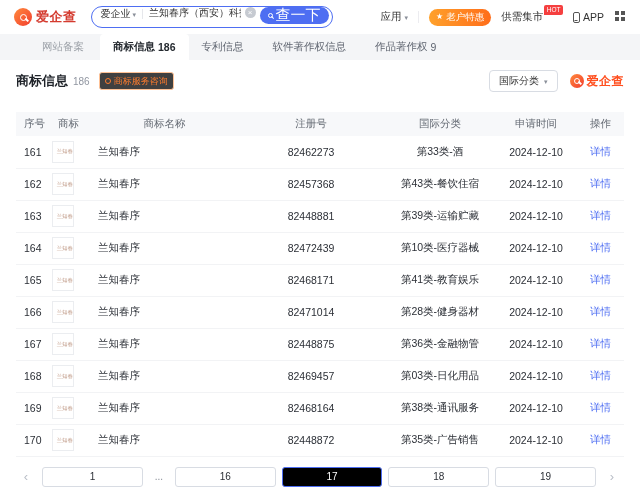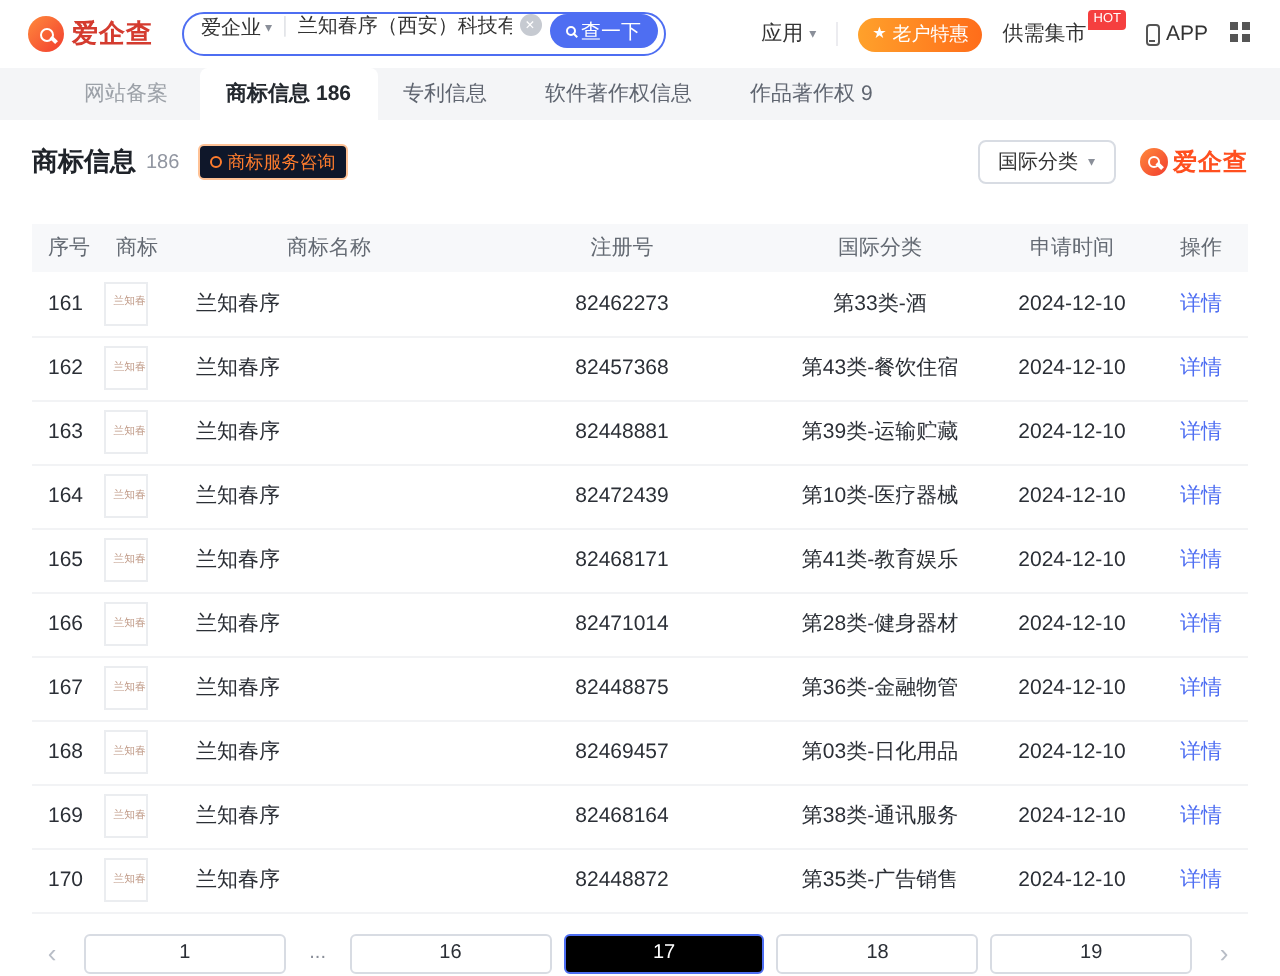--- a/index.html
+++ b/index.html
@@ -14,21 +14,21 @@
   .lens{display:inline-block;width:7px;height:7px;border:1.6px solid #fff;border-radius:50%;position:relative}
   .lens::after{content:"";position:absolute;width:4px;height:1.6px;background:#fff;right:-3px;bottom:-1px;transform:rotate(45deg)}
   .logo-text{font-size:13px;font-weight:bold;color:#d43b2f;letter-spacing:.5px}
 
   .search{display:flex;align-items:flex-start;height:22px;border:1.5px solid #4e6ef2;border-radius:12px;margin-left:14px;padding:0 3px 0 9px;width:242px;background:#fff}
   .search-cat{font-size:10px;color:#333;display:flex;align-items:center;gap:2px;white-space:nowrap}
   .caret{font-size:7px;color:#8a8f99;line-height:1}
   .search-divider{color:#e3e5e9;margin:0 5px;font-size:11px}
   .search-query{border:none;outline:none;flex:1;min-width:0;font-size:10px;color:#333;background:transparent;font-family:inherit}
   .clear{width:11px;height:11px;border-radius:50%;background:#c6cad1;color:#fff;font-size:8px;line-height:11px;text-align:center;margin:0 4px;cursor:pointer;flex:0 0 auto}
-  .search-btn{height:17px;border-radius:9px;background:#4e6ef2;color:#fff;font-size:10px;display:flex;align-items:center;gap:3px;padding:0 8px;border:none;cursor:pointer;flex:0 0 auto;font-family:Liberation Mono, monospace}
+  .search-btn{height:17px;border-radius:9px;background:#4e6ef2;color:#fff;font-size:15px;display:flex;align-items:center;gap:3px;padding:0 8px;border:none;cursor:pointer;flex:0 0 auto;font-family:Liberation Mono, monospace}
   .btn-lens{width:5px;height:5px;border-width:1.2px}
   .btn-lens::after{width:3px;height:1.2px;right:-2px;bottom:-1px}
 
   .top-nav{margin-left:auto;display:flex;align-items:center;gap:10px;font-size:10.5px;color:#333}
   .nav-item{display:flex;align-items:center;gap:3px;cursor:pointer;white-space:nowrap}
   .vdiv{width:1px;height:12px;background:#ececf0}
   .promo-badge{display:flex;align-items:center;gap:3px;padding:2px 7px;border-radius:9px;background:linear-gradient(90deg,#ffa12b,#ff6d1a);color:#fff;font-size:9.5px;cursor:pointer;white-space:nowrap}
   .promo-star{font-size:8px;color:#fff;line-height:1}
   .hot-wrap{position:relative;display:flex;align-items:flex-start;cursor:pointer}
   .hot-badge{background:#f53f3f;color:#fff;font-size:6.5px;line-height:1;padding:1.5px 2.5px;border-radius:2px 2px 2px 0;position:relative;top:-5px;margin-left:1px}
@@ -41,21 +41,21 @@
   .tab{display:flex;align-items:center;padding:0 13px;cursor:pointer;white-space:nowrap}
   .tab.muted{color:#9ca1a8}
   .tab.active{background:#fff;color:#24292f;border-radius:4px 4px 0 0;font-weight:bold}
   .tab-count{margin-left:3px}
 
   
   .content{flex:1;background:#fff;padding:10px 16px 0}
   .sec-head{display:flex;align-items:center;height:22px}
   .sec-title{font-size:13px;font-weight:bold;color:#1f2329}
   .sec-count{font-size:10px;color:#9196a1;margin-left:5px}
-  .sec-tag{margin-left:9px;display:flex;align-items:center;gap:3px;border:1px solid #ffc296;background:#0f172a;color:#ff7c2d;font-size:9px;padding:1.5px 5px;border-radius:3px;cursor:pointer;white-space:nowrap}
+  .sec-tag{margin-left:9px;display:flex;align-items:center;gap:3px;border:1px solid #ffc296;background:#404040;color:#ff7c2d;font-size:9px;padding:1.5px 5px;border-radius:3px;cursor:pointer;white-space:nowrap}
   .svc-icon{display:inline-block;width:6px;height:6px;border:1px solid #ff7c2d;border-radius:50%}
   .sec-right{margin-left:auto;display:flex;align-items:center;gap:12px}
   .filter-btn{border:1px solid #d8dce3;border-radius:4px;padding:3px 9px;font-size:10px;color:#333;display:flex;gap:5px;align-items:center;background:#fff;cursor:pointer;white-space:nowrap}
   .brand{display:flex;align-items:center;gap:3px}
   .brand .logo-icon{width:14px;height:14px}
   .brand .lens{width:6px;height:6px;border-width:1.4px}
   .brand-text{font-size:12px;font-weight:bold;color:#ff4f1f;letter-spacing:.5px}
 
   
   table{width:608px;border-collapse:collapse;table-layout:fixed;margin-top:20px;font-size:10.5px}

